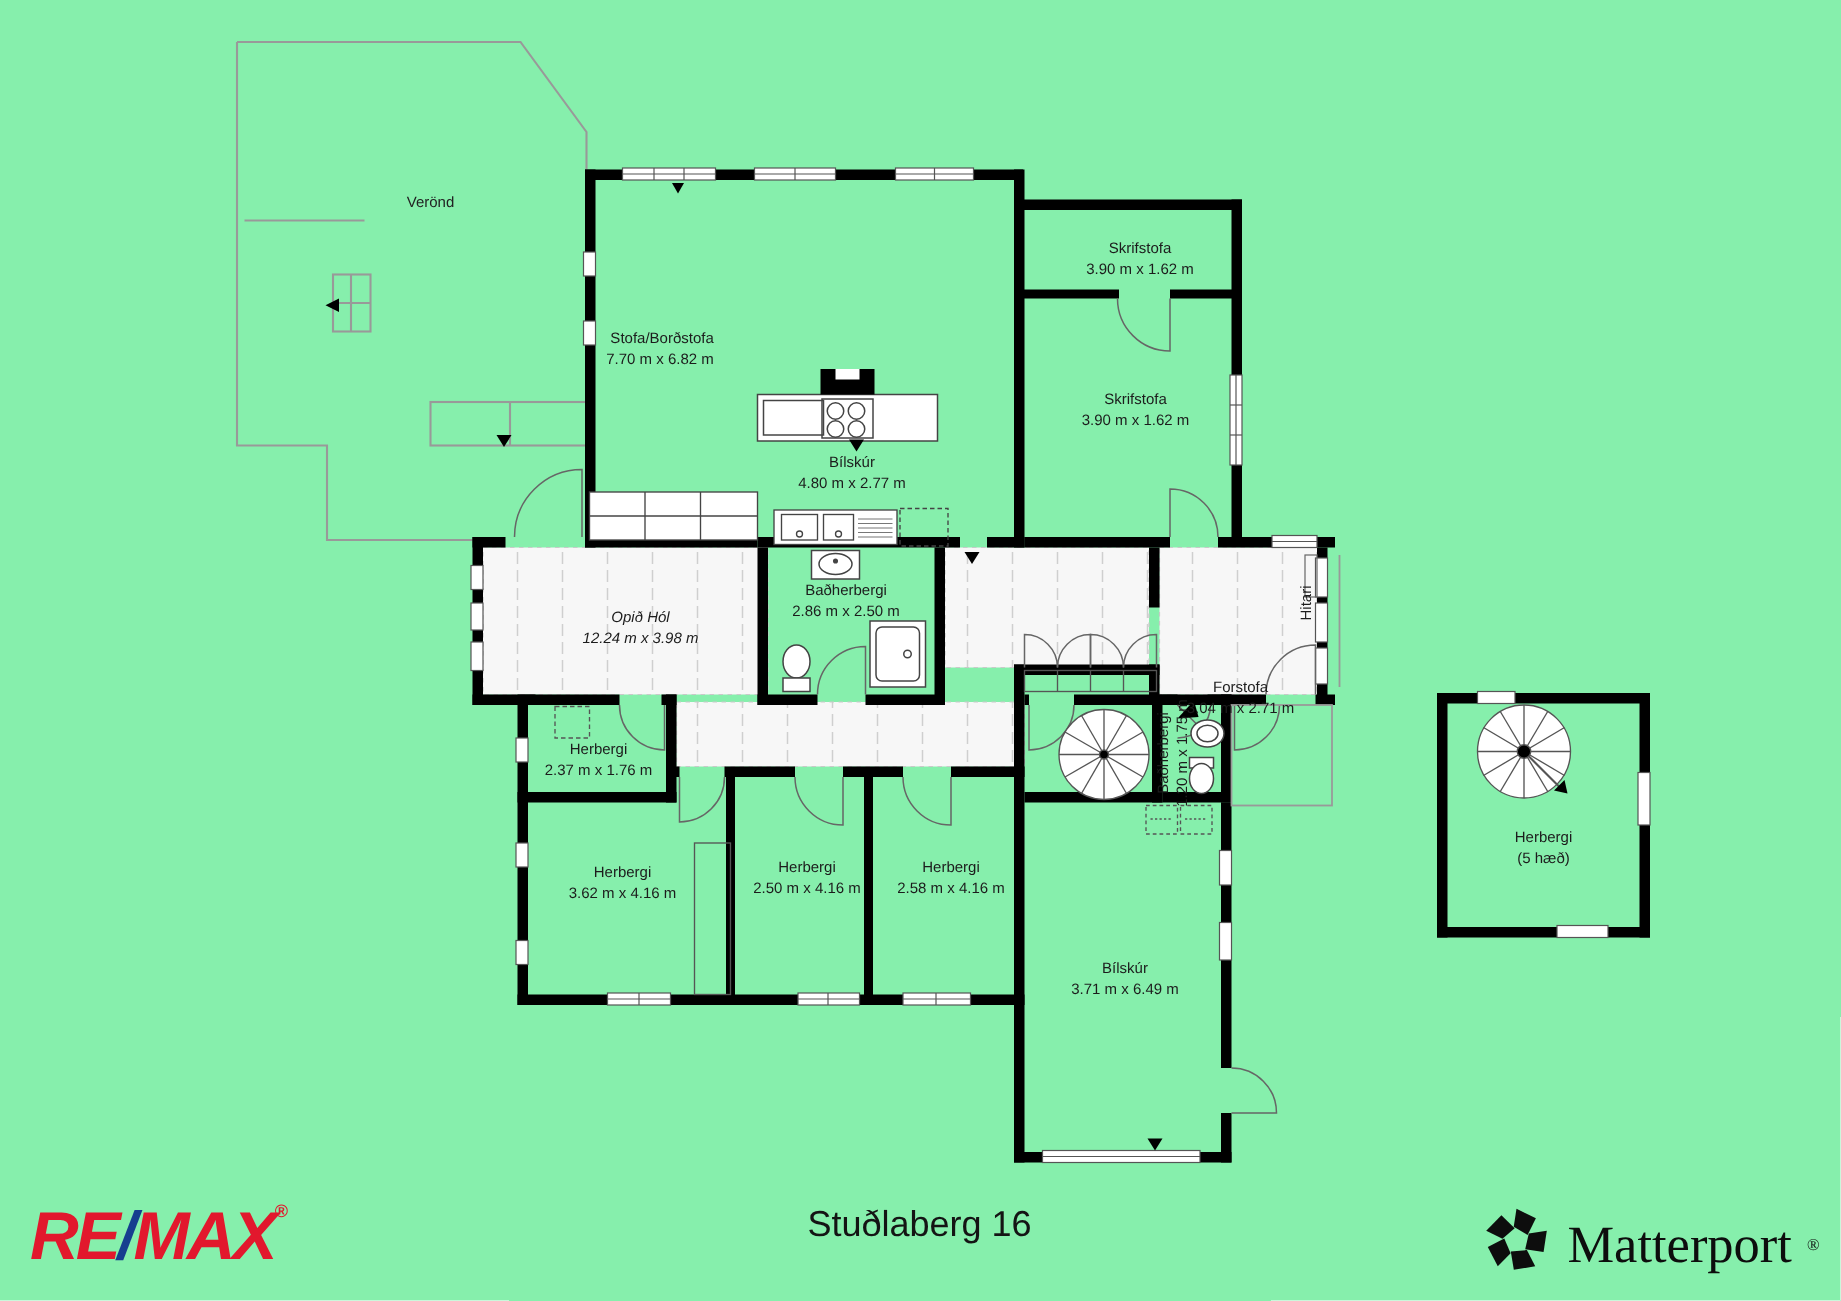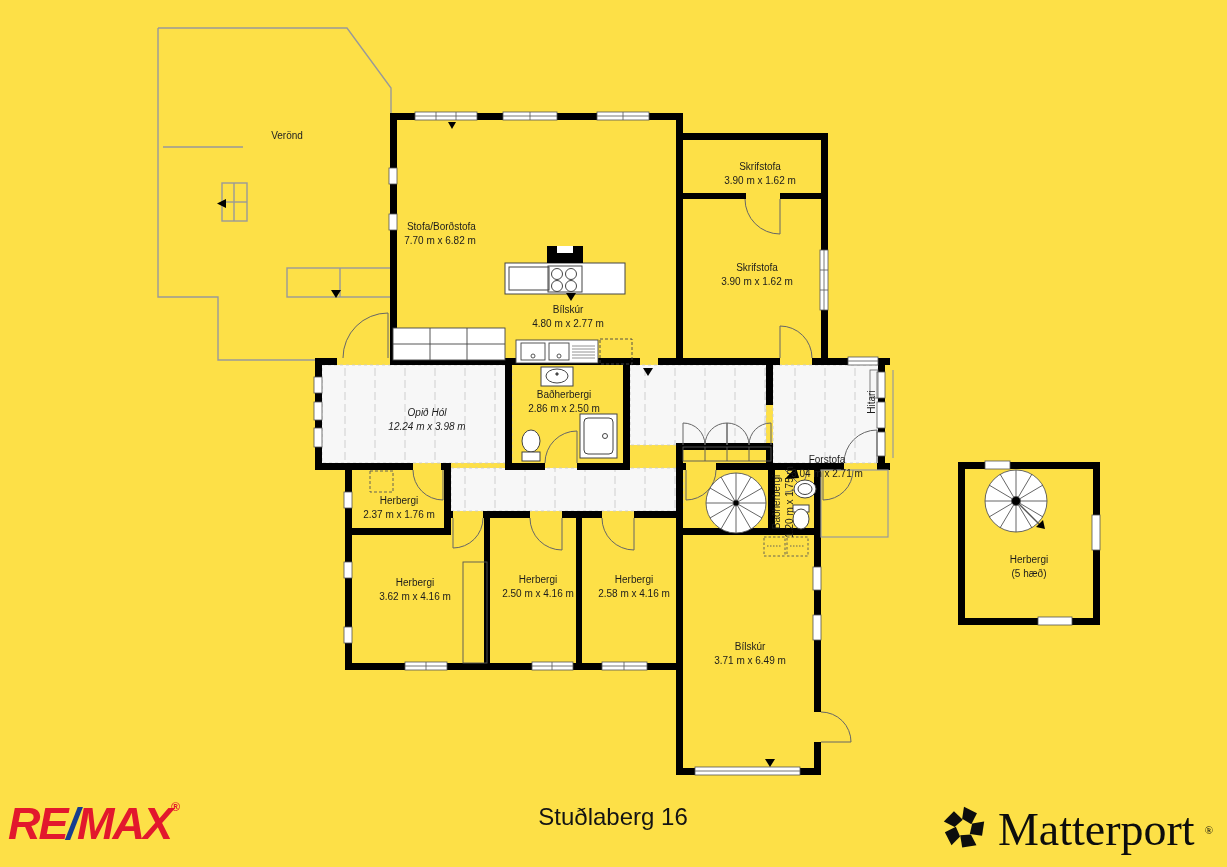--- a/index.html
+++ b/index.html
@@ -1,40 +1,40 @@
 <!DOCTYPE html>
 <html><head>
 <meta charset="utf-8">
 <style>
   html,body{margin:0;padding:0;background:#ffffff;width:1227px;height:867px;overflow:hidden;
     font-family:"Liberation Sans","DejaVu Sans",sans-serif;}
-  .page{position:relative;width:1227px;height:867px;background:#fde047;}
+  .page{position:relative;width:1227px;height:867px;background:#86efac;}
   .plan{position:absolute;left:0;top:0;width:1227px;height:795px;}
   .plan svg{position:absolute;left:0;top:0;}
   .lbl{position:absolute;transform:translate(-50%,-50%);text-align:center;color:#1c1c1c;
        font-size:10px;line-height:1.35;white-space:nowrap;}
   .lbl .nm{font-size:10px;}
   .lbl .dm{font-size:10px;}
   .lbl-big{font-size:15px;color:#222;}
   .rot{transform:translate(-50%,-50%) rotate(-90deg);}
   .tiny{font-size:6.5px;line-height:1.25;}
   .mid{font-size:10px;}
   
   .footer{position:absolute;left:0;top:795px;width:1227px;height:72px;}
-  .remax{position:absolute;left:8px;top:6px;font-style:italic;font-weight:bold;
+  .remax{position:absolute;left:20px;top:6px;font-style:italic;font-weight:bold;
          font-size:45px;letter-spacing:-2px;line-height:1;}
   .remax .red{color:#e2182d;}
   .remax .blue{color:#163e8f;font-style:italic;}
   .remax sup{font-size:12px;letter-spacing:0;vertical-align:28px;color:#e2182d;}
   .title{position:absolute;left:613px;top:8px;transform:translateX(-50%);
          font-size:24px;color:#141414;}
   .disclaimer{position:absolute;left:613px;top:50px;transform:translateX(-50%);
          font-size:9.5px;font-weight:bold;color:#4a4a4a;letter-spacing:.2px;white-space:nowrap;}
   .matterport{position:absolute;right:14px;top:8px;display:flex;align-items:center;gap:10px;}
-  .matterport .mp-name{font-family:"Liberation Serif","DejaVu Serif",serif;font-size:46px;color:#0d0d0d;}
+  .matterport .mp-name{font-family:"Liberation Serif","DejaVu Serif",serif;font-size:35px;color:#0d0d0d;}
   .matterport sup{font-size:11px;vertical-align:20px;color:#0d0d0d;font-family:"Liberation Serif",serif;}
 </style>
 </head>
 <body>
 
 <div class="page">
   <div class="plan">
     <svg width="1227" height="795" viewBox="0 0 1227 795">
       <defs>
         <pattern id="hatch" width="30" height="12" patternUnits="userSpaceOnUse">

